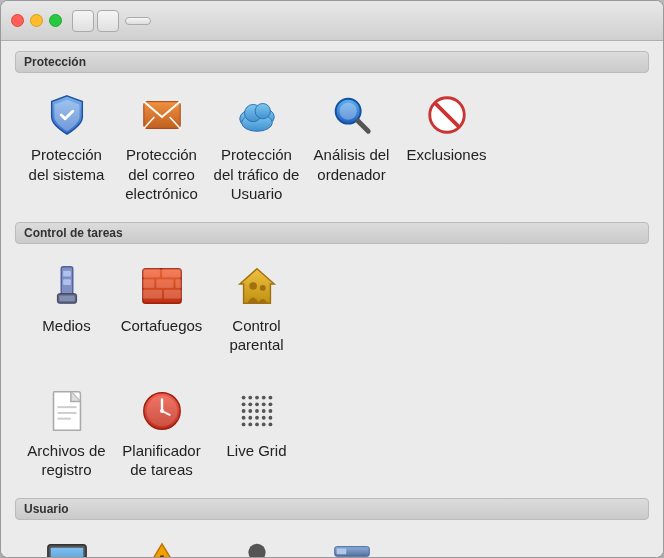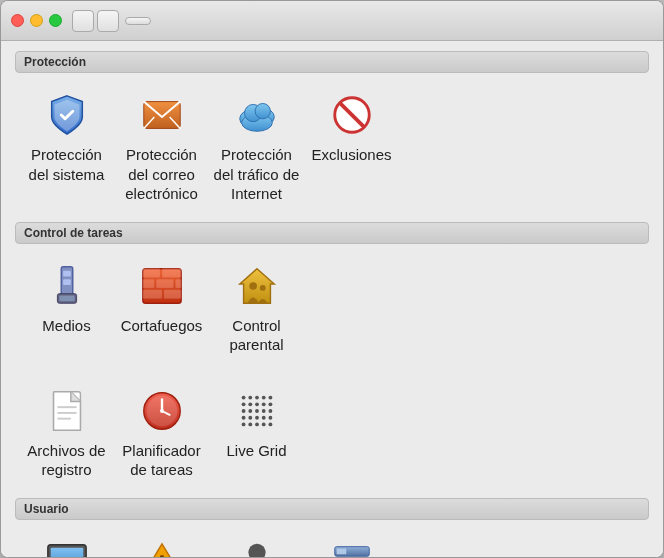--- a/index.html
+++ b/index.html
@@ -222,21 +222,39 @@
                     </linearGradient>
                   </defs>
         <ellipse cx="20" cy="28" rx="14" ry="10" fill="url(#cg)" stroke="#3070b0" stroke-width="1"></ellipse>
         <ellipse cx="30" cy="26" rx="12" ry="9" fill="url(#cg)" stroke="#3070b0" stroke-width="1"></ellipse>
         <ellipse cx="24" cy="32" rx="16" ry="9" fill="url(#cg)" stroke="#3070b0" stroke-width="1"></ellipse>
         <ellipse cx="20" cy="22" rx="9" ry="9" fill="url(#cg)" stroke="#3070b0" stroke-width="1"></ellipse>
         <ellipse cx="30" cy="20" rx="8" ry="8" fill="url(#cg)" stroke="#3070b0" stroke-width="1"></ellipse>
       </g>
               </svg>
             </div>
-            <div class="item-label">Protección del tráfico de Internet</div>
+            <div class="item-label">Protección del tráfico de Usuario</div>
+          </div>
+          <div class="item">
+            <div class="item-icon">
+              <svg viewBox="0 0 48 48" width="48" height="48" class="icon-svg">
+                <g>
+        <defs>
+                    <linearGradient id="mqg" x1="0" y1="0" x2="0" y2="1">
+                      <stop offset="0%" stop-color="#60b0f0"></stop>
+                      <stop offset="100%" stop-color="#2060c0"></stop>
+                    </linearGradient>
+                  </defs>
+        <circle cx="20" cy="20" r="13" fill="url(#mqg)" stroke="#1050a0" stroke-width="2"></circle>
+        <circle cx="20" cy="20" r="9" fill="white" opacity="0.3"></circle>
+        <line x1="30" y1="30" x2="41" y2="41" stroke="#555" stroke-width="5" stroke-linecap="round"></line>
+      </g>
+              </svg>
+            </div>
+            <div class="item-label">Análisis del ordenador</div>
           </div>
           <div class="item">
             <div class="item-icon">
               <svg viewBox="0 0 48 48" width="48" height="48" class="icon-svg">
                 <g>
         <circle cx="24" cy="24" r="18" fill="white" stroke="#cc3333" stroke-width="3"></circle>
         <line x1="11" y1="11" x2="37" y2="37" stroke="#cc3333" stroke-width="4"></line>
       </g>
               </svg>
             </div>

